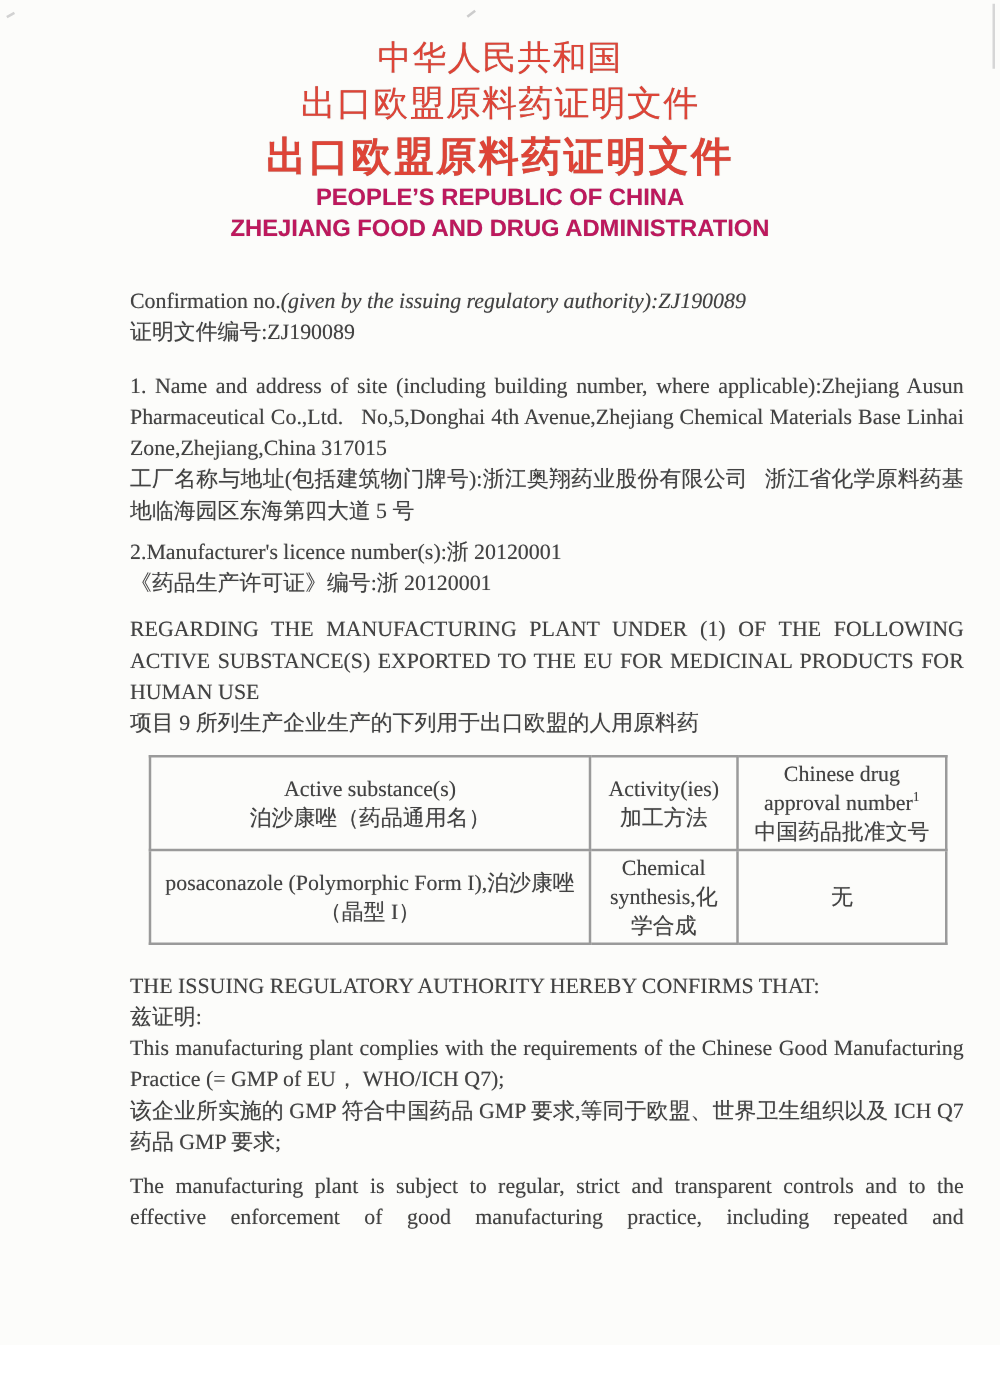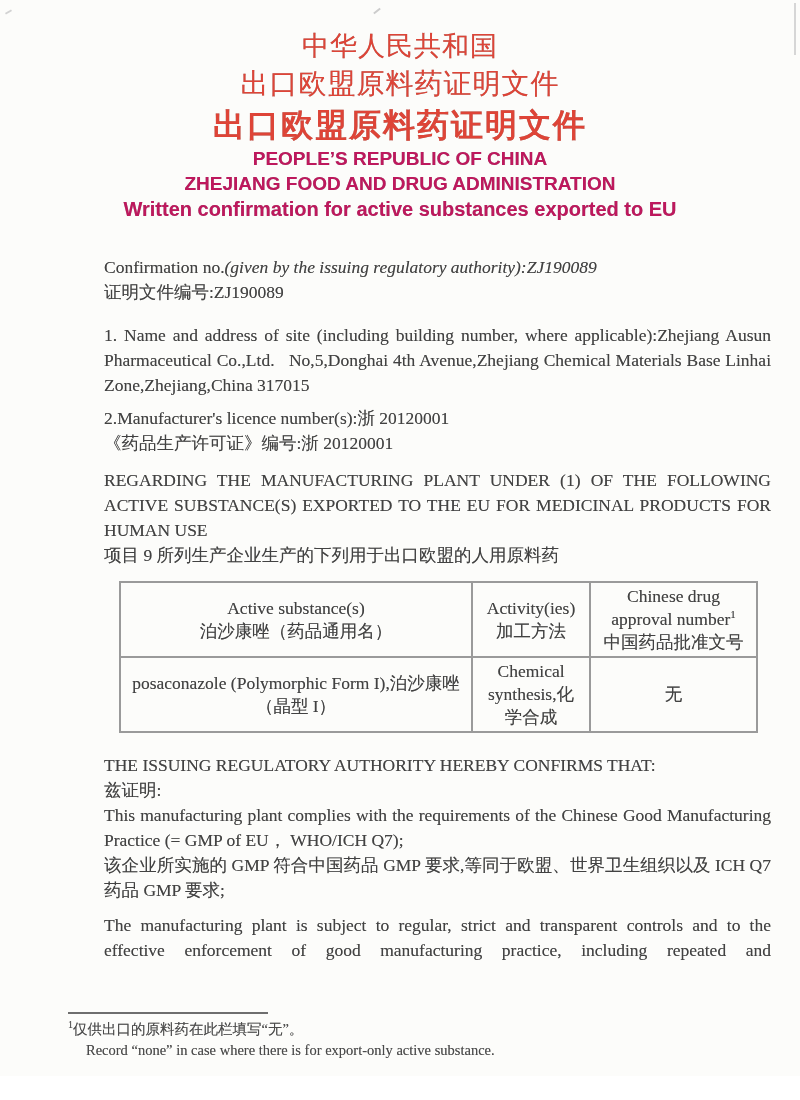--- a/index.html
+++ b/index.html
@@ -100,32 +100,32 @@
   <div class="mark-top-left"></div>
   <div class="mark-top-mid"></div>
   <div class="mark-top-right"></div>
 
   <header class="doc-header">
     <div class="zh-title l1">中华人民共和国</div>
     <div class="zh-title l2">出口欧盟原料药证明文件</div>
     <div class="zh-title l3">出口欧盟原料药证明文件</div>
     <div class="en-title l4">PEOPLE’S REPUBLIC OF CHINA</div>
     <div class="en-title l5">ZHEJIANG FOOD AND DRUG ADMINISTRATION</div>
-    <div class="en-title l6">Written confirmation for active substances exported to EU</div>
   </header>
 
   <main class="content">
 
     <div class="blk-confirmation">
       <p><span>Confirmation no.</span><span class="it">(given by the issuing regulatory authority)</span><span class="it">:ZJ190089</span></p>
       <p>证明文件编号:ZJ190089</p>
     </div>
 
     <div class="blk-section1">
       <p class="just">1. Name and address of site (including building number, where applicable):Zhejiang Ausun Pharmaceutical Co.,Ltd.&nbsp;&nbsp; No,5,Donghai 4th Avenue,Zhejiang Chemical Materials Base Linhai Zone,Zhejiang,China 317015</p>
+      <p class="just">工厂名称与地址(包括建筑物门牌号):浙江奥翔药业股份有限公司&nbsp;&nbsp; 浙江省化学原料药基地临海园区东海第四大道 5 号</p>
     </div>
 
     <div class="blk-section2">
       <p>2.Manufacturer's licence number(s):浙 20120001</p>
       <p>《药品生产许可证》编号:浙 20120001</p>
     </div>
 
     <div class="blk-regarding">
       <p class="just">REGARDING THE MANUFACTURING PLANT UNDER (1) OF THE FOLLOWING ACTIVE SUBSTANCE(S) EXPORTED TO THE EU FOR MEDICINAL PRODUCTS FOR HUMAN USE</p>
       <p>项目 9 所列生产企业生产的下列用于出口欧盟的人用原料药</p>
@@ -166,19 +166,14 @@
       <p class="just">This manufacturing plant complies with the requirements of the Chinese Good Manufacturing Practice (= GMP of EU， WHO/ICH Q7);</p>
       <p class="just">该企业所实施的 GMP 符合中国药品 GMP 要求,等同于欧盟、世界卫生组织以及 ICH Q7 药品 GMP 要求;</p>
     </div>
 
     <div class="blk-controls">
       <p class="just-last">The manufacturing plant is subject to regular, strict and transparent controls and to the effective enforcement of good manufacturing practice, including repeated and</p>
     </div>
 
   </main>
 
-  <footer class="footnote">
-    <div class="fn-rule"></div>
-    <p class="fn-zh"><sup>1</sup><span>仅供出口的原料药在此栏填写“无”。</span></p>
-    <p class="fn-en">Record “none” in case where there is for export-only active substance.</p>
-  </footer>
 
 </div>
 
 </body></html>

